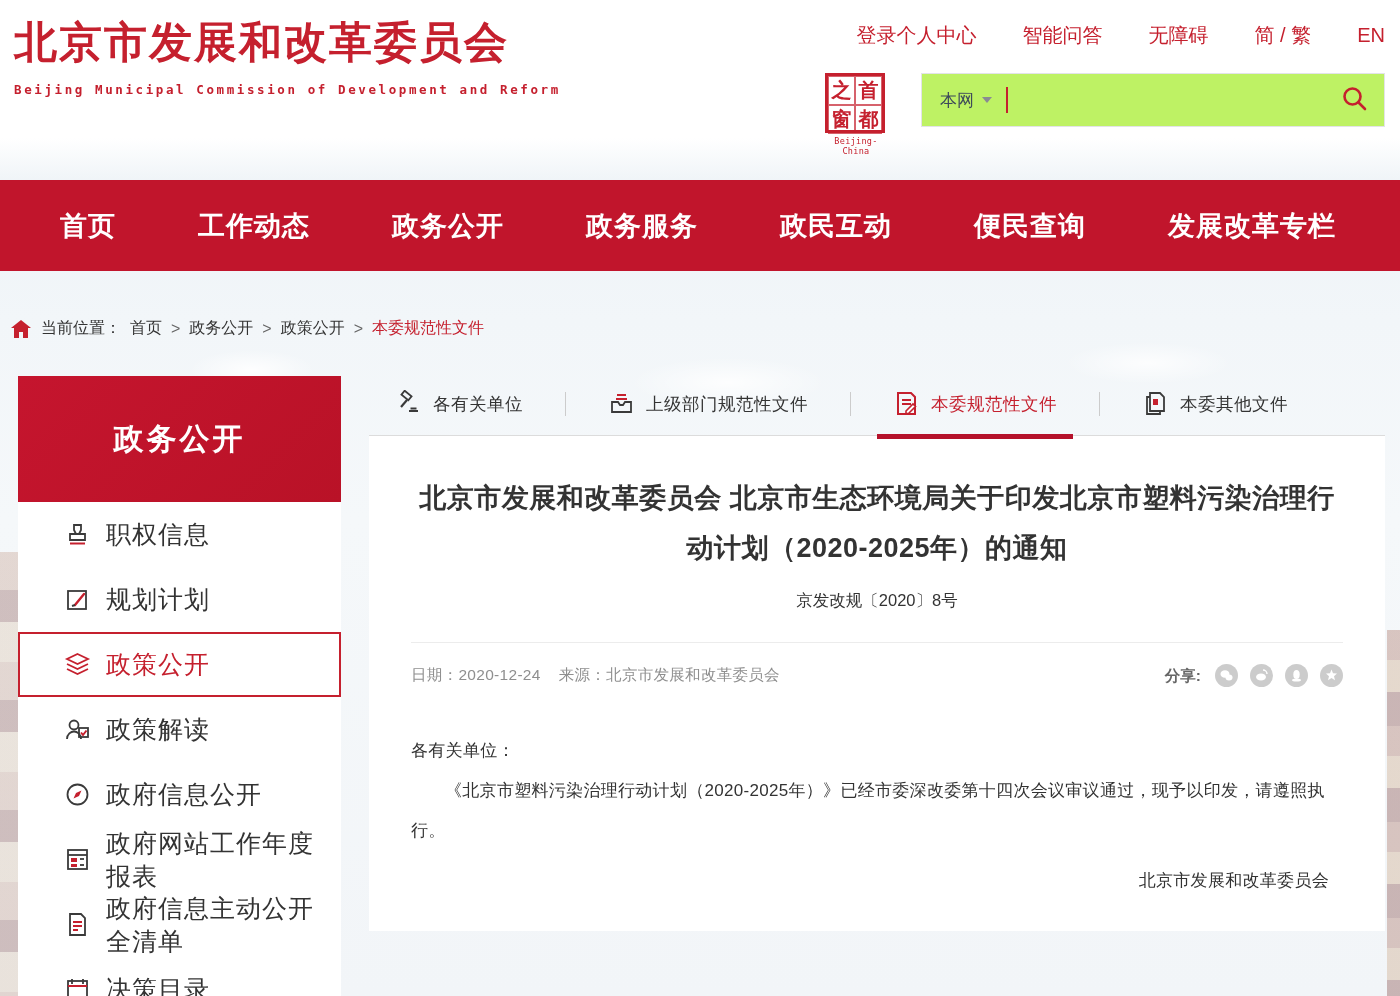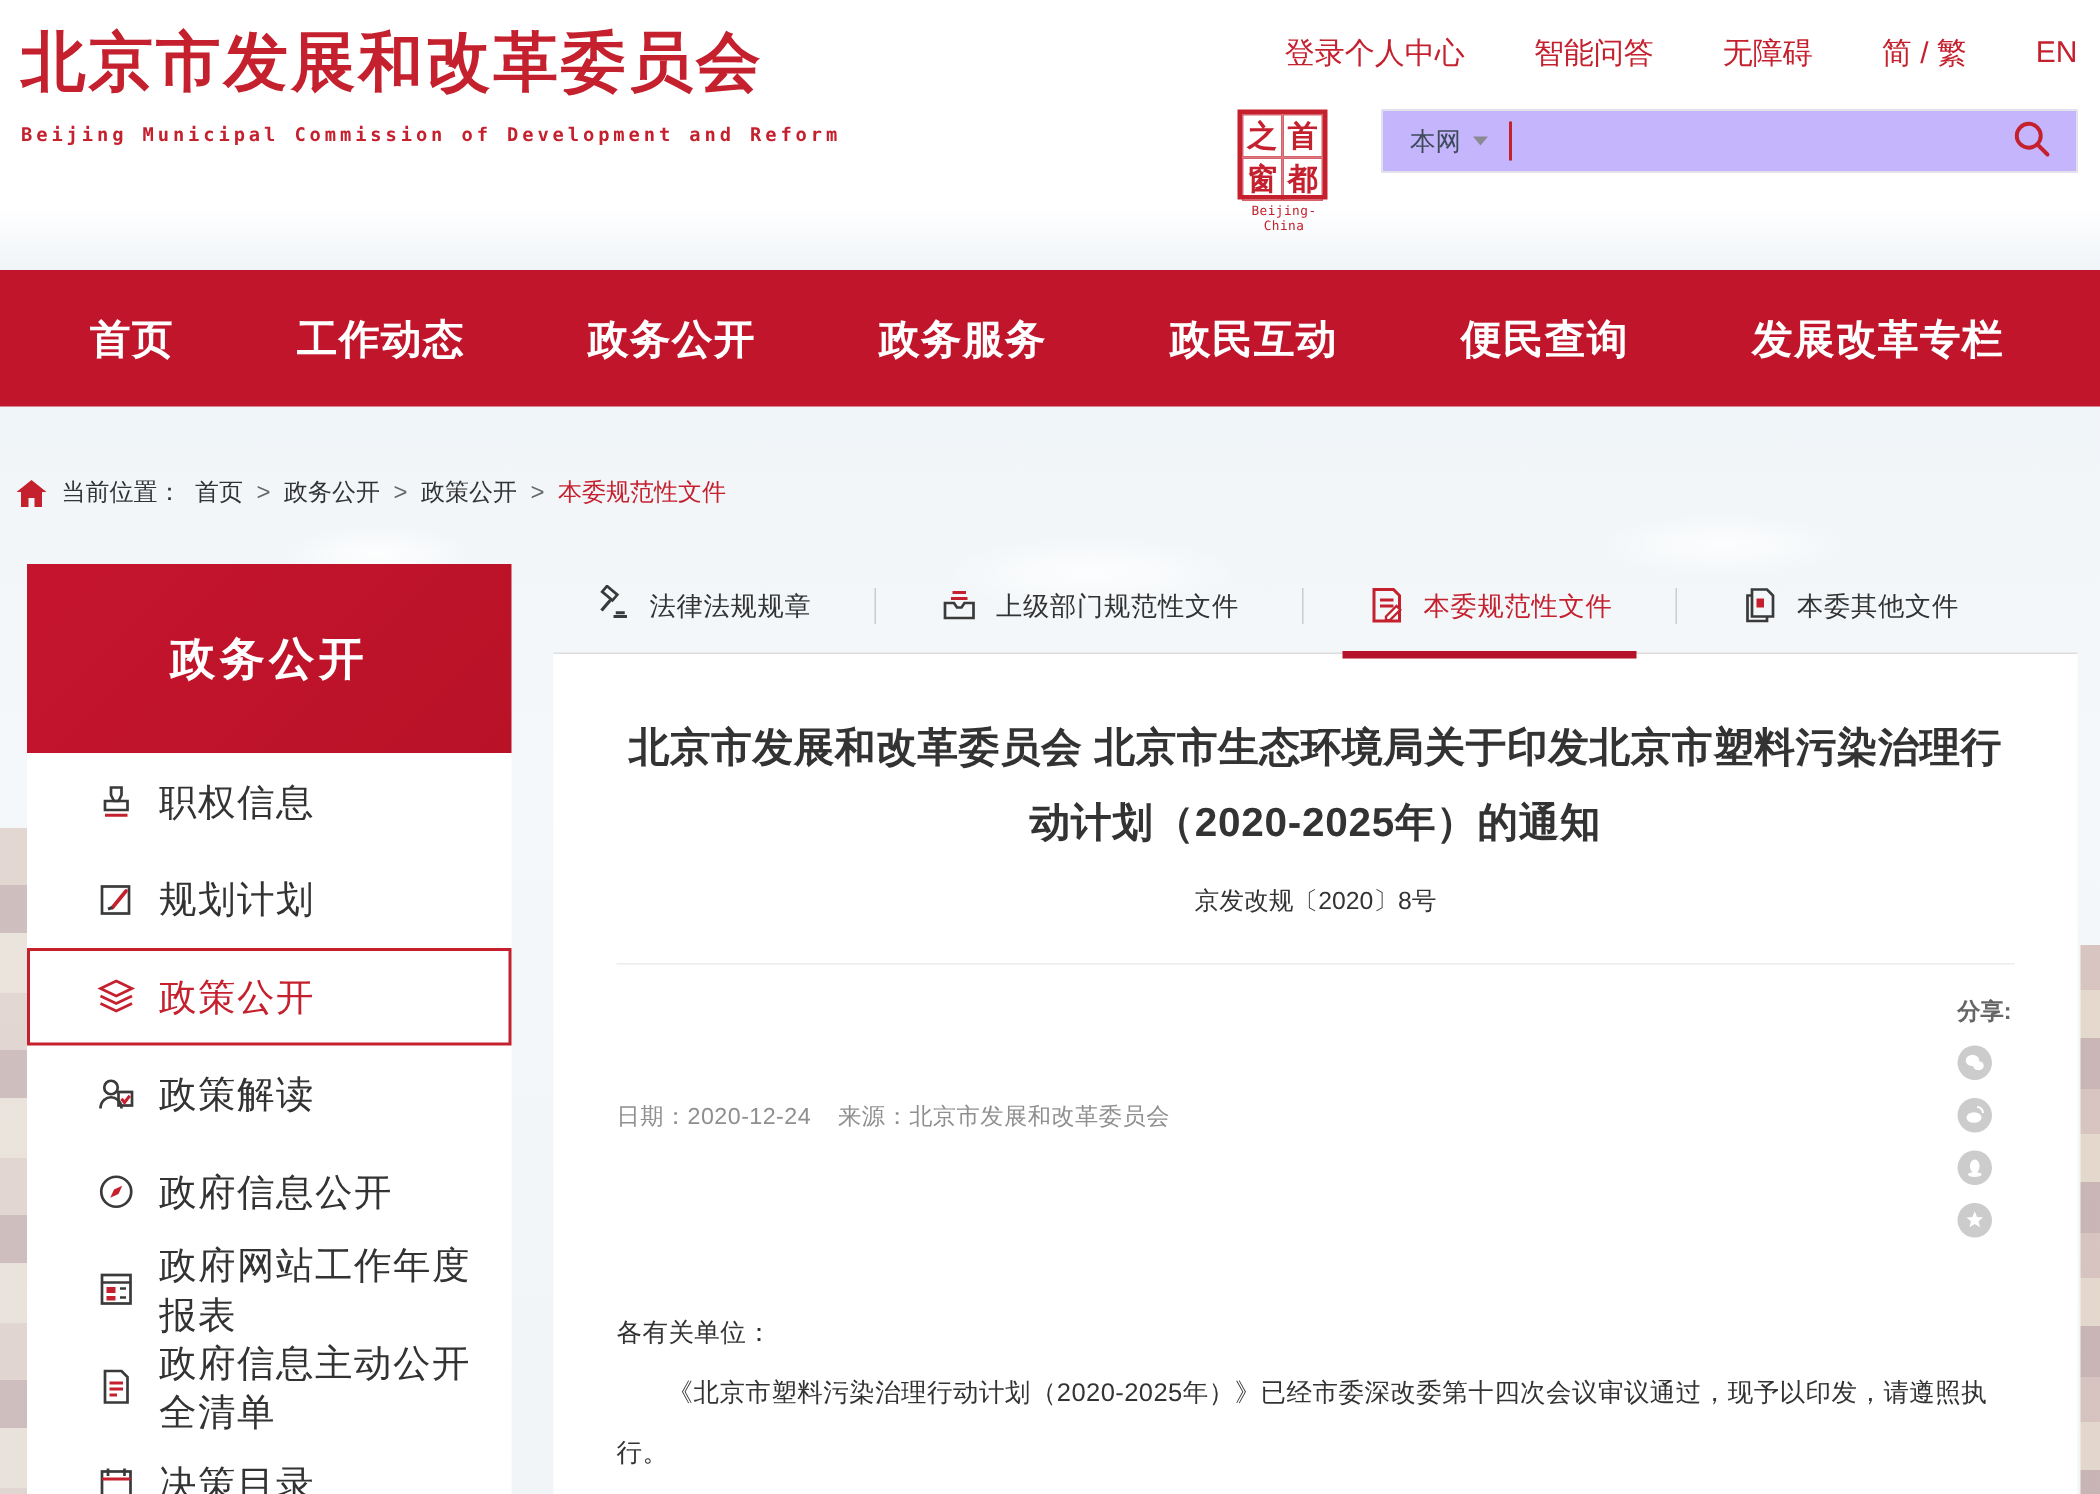--- a/index.html
+++ b/index.html
@@ -31,21 +31,21 @@
     font-family:"DejaVu Sans Mono","Liberation Mono",monospace; }
   .header-right { position:absolute; right:15px; top:22px; width:560px; }
   .top-links { display:flex; justify-content:flex-end; align-items:center; gap:46px; }
   .top-links a { color:#c5202e; font-size:20px; text-decoration:none; white-space:nowrap; }
   .search-row { display:flex; align-items:flex-start; margin-top:24px; }
   .seal { width:62px; margin-right:34px; }
   .seal-box { width:60px; height:60px; border:3px solid #c5202e; display:grid; grid-template-columns:1fr 1fr; grid-template-rows:1fr 1fr; background:#fff; }
   .seal-box span { display:flex; align-items:center; justify-content:center; color:#c5202e; font-size:20px; font-weight:bold; border:1px solid rgba(197,32,46,.7); }
   .seal-caption { color:#c5202e; font-size:8.5px; font-weight:normal; text-align:center; margin-top:3px; letter-spacing:.3px;
     font-family:"DejaVu Sans Mono","Liberation Mono",monospace; }
-  .search-box { flex:1; height:42px; background:#c4b5fd; border:1px solid #e3e3e8; display:flex; align-items:center; padding:0 14px 0 18px; }
+  .search-box { flex:1; height:54px; background:#bef264; border:1px solid #e3e3e8; display:flex; align-items:center; padding:0 14px 0 18px; }
   .search-scope { display:flex; align-items:center; gap:8px; cursor:pointer; }
   .search-scope-label { color:#3e4a5a; font-size:17px; }
   .caret-down { width:0; height:0; border-left:5px solid transparent; border-right:5px solid transparent; border-top:6px solid #8a8a93; }
   .search-divider { width:2px; height:26px; background:#c5202e; margin:0 10px 0 14px; }
   .search-input { flex:1; border:none; outline:none; background:transparent; font-size:16px; height:40px; }
   .search-btn { background:none; border:none; cursor:pointer; padding:2px; }
 
   
   .mainnav { position:relative; z-index:2; margin-top:30px; height:91px; background:#c1152c;
     display:flex; align-items:center; justify-content:space-between; padding:0 64px 0 60px; }
@@ -82,21 +82,21 @@
   .tab-sep { width:1px; height:24px; background:#ccc; margin:0 36px; }
   .tab-icon { width:27px; height:27px; }
 
   .article { background:#fff; padding:38px 42px 30px 42px; }
   .article-title { text-align:center; font-size:27px; font-weight:bold; color:#333; line-height:1.85; max-width:930px; margin:0 auto; letter-spacing:.5px; }
   .doc-number { text-align:center; font-size:16.5px; color:#333; margin-top:16px; }
   .meta-divider { border-top:1px solid #ececec; margin-top:30px; }
   .meta-row { display:flex; justify-content:space-between; align-items:center; margin-top:21px; }
   .meta-left { color:#8f8f8f; font-size:15.5px; letter-spacing:.3px; }
   .meta-left .src { margin-left:18px; }
-  .share { display:flex; align-items:flex-start; gap:12px;flex-direction:column; }
+  .share { display:flex; align-items:flex-end; gap:12px; }
   .share-label { color:#666; font-size:15.5px; font-weight:bold; margin-right:2px; }
   .share-circle { width:23px; height:23px; border-radius:50%; background:#ccc; display:flex; align-items:center; justify-content:center; cursor:pointer; }
   .article-body { margin-top:44px; font-size:17px; line-height:2.35; color:#333; letter-spacing:.3px; }
   .article-body p.indent { text-indent:2em; }
   .signature { text-align:right; margin-top:10px; padding-right:14px; font-size:17px; color:#333; }
 </style>
 </head>
 <body>
 
 <div class="bg-strip left"></div>
@@ -256,21 +256,21 @@
 
   <div class="content">
 
     <div class="tabs">
       <div class="tab">
         <svg class="tab-icon" viewBox="0 0 27 27">
           <rect x="7" y="3" width="9" height="5" transform="rotate(40 11.5 5.5)" fill="none" stroke="#3a3a3a" stroke-width="1.8"></rect>
           <line x1="12" y1="10" x2="6" y2="17" stroke="#3a3a3a" stroke-width="2.2"></line>
           <path d="M14 21 h9 M15.5 18.5 h6" stroke="#3a3a3a" stroke-width="2"></path>
         </svg>
-        <span class="tab-label">法律法规规章</span>
+        <span class="tab-label">各有关单位</span>
       </div>
       <div class="tab-sep"></div>
 
       <div class="tab">
         <svg class="tab-icon" viewBox="0 0 27 27">
           <path d="M4 12 h6 l2 3 h3 l2-3 h6 v10 H4 Z" fill="none" stroke="#3a3a3a" stroke-width="1.8"></path>
           <line x1="9" y1="5" x2="18" y2="5" stroke="#c5202e" stroke-width="2"></line>
           <line x1="8" y1="9" x2="19" y2="9" stroke="#c5202e" stroke-width="2"></line>
         </svg>
         <span class="tab-label">上级部门规范性文件</span>

